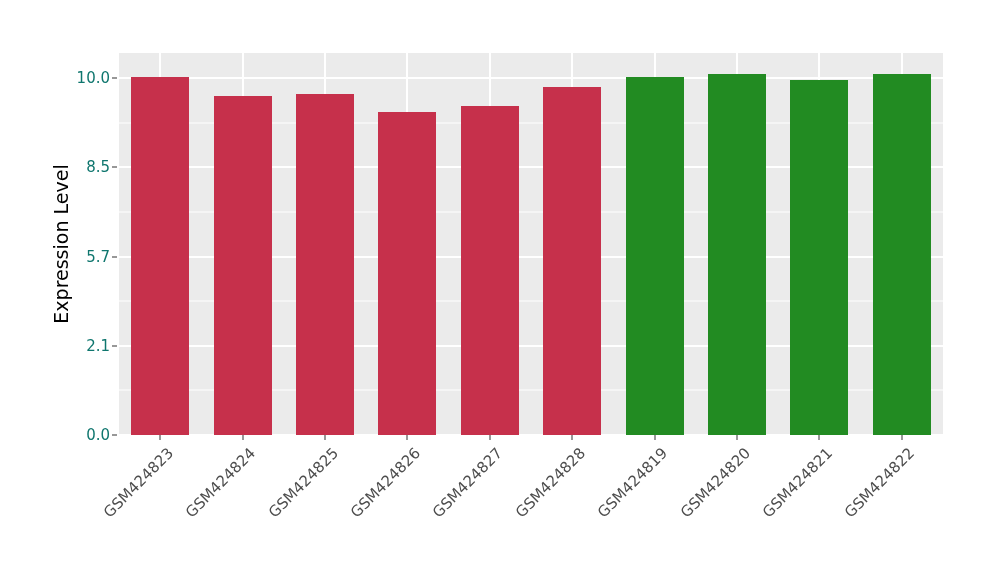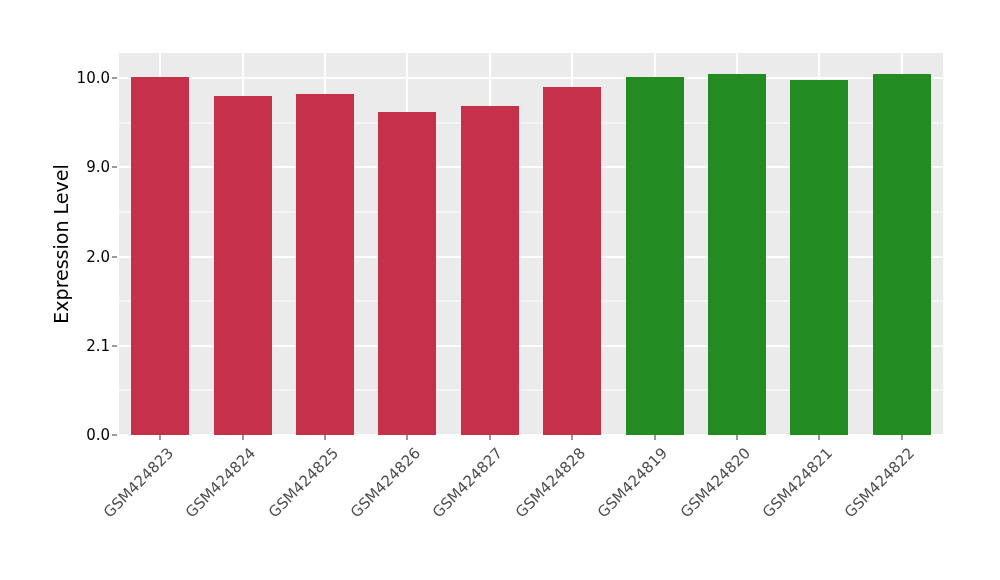--- a/index.html
+++ b/index.html
@@ -37,21 +37,21 @@
     color: #000000;
     white-space: nowrap;
   }
 
   
   .y-tick-label {
     position: absolute;
     right: 0px;
     transform: translateY(-50%);
     font-size: 15px;
-    color: #000000;
+    color: #0f766e;
     text-align: right;
     white-space: nowrap;
   }
   #y-tick-labels {
     position: absolute;
     left: 58px;
     top: 0px;
     width: 52px;
     height: 580px;
   }
@@ -134,22 +134,22 @@
 
 <div id="chart-root">
 
   <div id="y-axis-title-wrap">
     <div id="y-axis-title-inner">Expression Level</div>
   </div>
 
   <div id="y-tick-labels">
       <div class="y-tick-label" style="top: 435px;">0.0</div>
       <div class="y-tick-label" style="top: 345.75px;">2.1</div>
-      <div class="y-tick-label" style="top: 256.5px;">2.0</div>
-      <div class="y-tick-label" style="top: 167.25px;">9.0</div>
+      <div class="y-tick-label" style="top: 256.5px;">5.7</div>
+      <div class="y-tick-label" style="top: 167.25px;">8.5</div>
       <div class="y-tick-label" style="top: 78px;">10.0</div>
     </div>
   <div id="y-tick-marks">
       <div class="y-tick-mark" style="top: 435px;"></div>
       <div class="y-tick-mark" style="top: 345.75px;"></div>
       <div class="y-tick-mark" style="top: 256.5px;"></div>
       <div class="y-tick-mark" style="top: 167.25px;"></div>
       <div class="y-tick-mark" style="top: 78px;"></div>
     </div>
 

